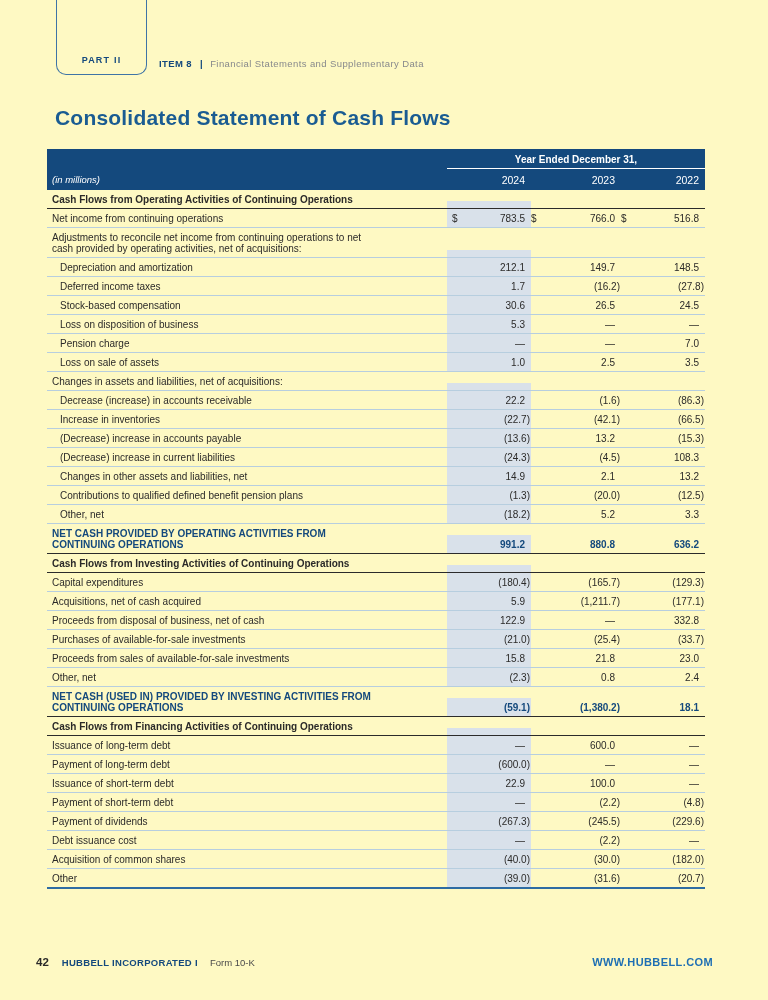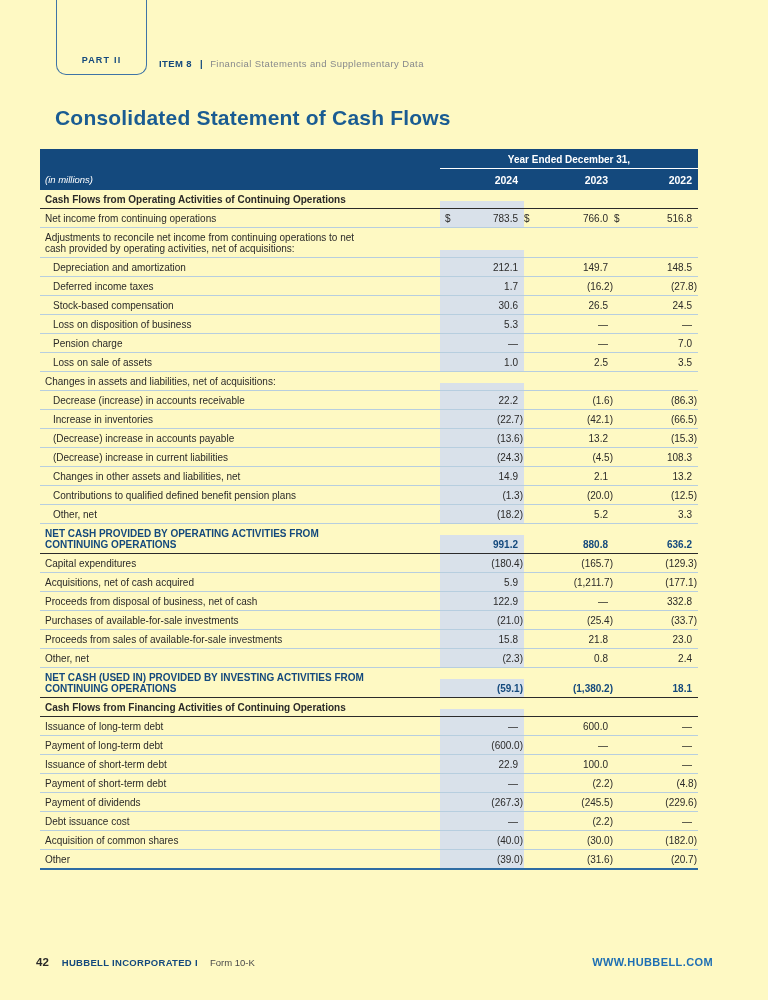--- a/index.html
+++ b/index.html
@@ -26,29 +26,29 @@
     display:flex;align-items:flex-end;justify-content:center;padding-bottom:9px;}
   .part-box span{font-size:9px;font-weight:bold;letter-spacing:1.2px;color:var(--navy);}
   .item-line{position:absolute;left:104px;bottom:7px;font-size:9.5px;letter-spacing:.4px;}
   .item-line .item-bold{font-weight:bold;color:var(--navy);}
   .item-line .item-sep{font-weight:bold;color:var(--navy);margin:0 4px 0 5px;}
   .item-line .item-desc{color:var(--gray);}
 
   h1{position:absolute;left:55px;top:106px;font-size:21px;font-weight:bold;color:var(--title-blue);letter-spacing:.2px;}
 
   
-  .fin-table{position:absolute;left:40px;top:149px;width:658px;border-bottom:2.5px solid var(--table-bottom);}
+  .fin-table{position:absolute;left:47px;top:149px;width:658px;border-bottom:2.5px solid var(--table-bottom);}
   .grid{display:grid;grid-template-columns:400px 84px 90px 84px;}
   .thead{background:var(--navy);color:#fff;}
   .thead .r1{display:grid;grid-template-columns:400px 258px;height:20px;}
   .thead .r1 .span-years{grid-column:2;display:flex;align-items:flex-end;justify-content:center;
     font-size:10px;font-weight:bold;border-bottom:1px solid #fff;padding-bottom:3px;}
   .thead .r2{height:21px;align-items:center;}
   .thead .unit{font-style:italic;font-size:9.5px;padding-left:5px;}
-  .thead .year{font-size:10.5px;font-weight:bold;text-align:right;padding-right:6px;}
+  .thead .year{font-size:10.5px;font-weight:normal;text-align:right;padding-right:6px;}
 
   .row{align-items:end;border-bottom:1px solid var(--row-line);}
   .row .cell{font-size:10px;line-height:11px;padding-top:3.5px;padding-bottom:3.5px;}
   .row .label{padding-left:5px;padding-right:8px;white-space:pre-line;}
   .row.indent .label{padding-left:13px;}
   .row .val{display:flex;justify-content:flex-end;padding-right:6px;}
   .row .val .num.neg{margin-right:-5px;}
   .row .val .dollar{margin-right:auto;padding-left:0;}
   .row .val.c0{background:var(--highlight);padding-left:5px;}
   .row.section{border-bottom:1px solid var(--dark-line);}
@@ -291,20 +291,26 @@
           <div class="cell val c0">
             <span class="num">991.2</span>
           </div>
           <div class="cell val c1">
             <span class="num">880.8</span>
           </div>
           <div class="cell val c2">
             <span class="num">636.2</span>
           </div>
         </div>
+        <div class="row grid section">
+          <div class="cell label">Cash Flows from Investing Activities of Continuing Operations</div>
+          <div class="cell val c0"></div>
+          <div class="cell val c1"></div>
+          <div class="cell val c2"></div>
+        </div>
         <div class="row grid data">
           <div class="cell label">Capital expenditures</div>
           <div class="cell val c0">
             <span class="num neg">(180.4)</span>
           </div>
           <div class="cell val c1">
             <span class="num neg">(165.7)</span>
           </div>
           <div class="cell val c2">
             <span class="num neg">(129.3)</span>

